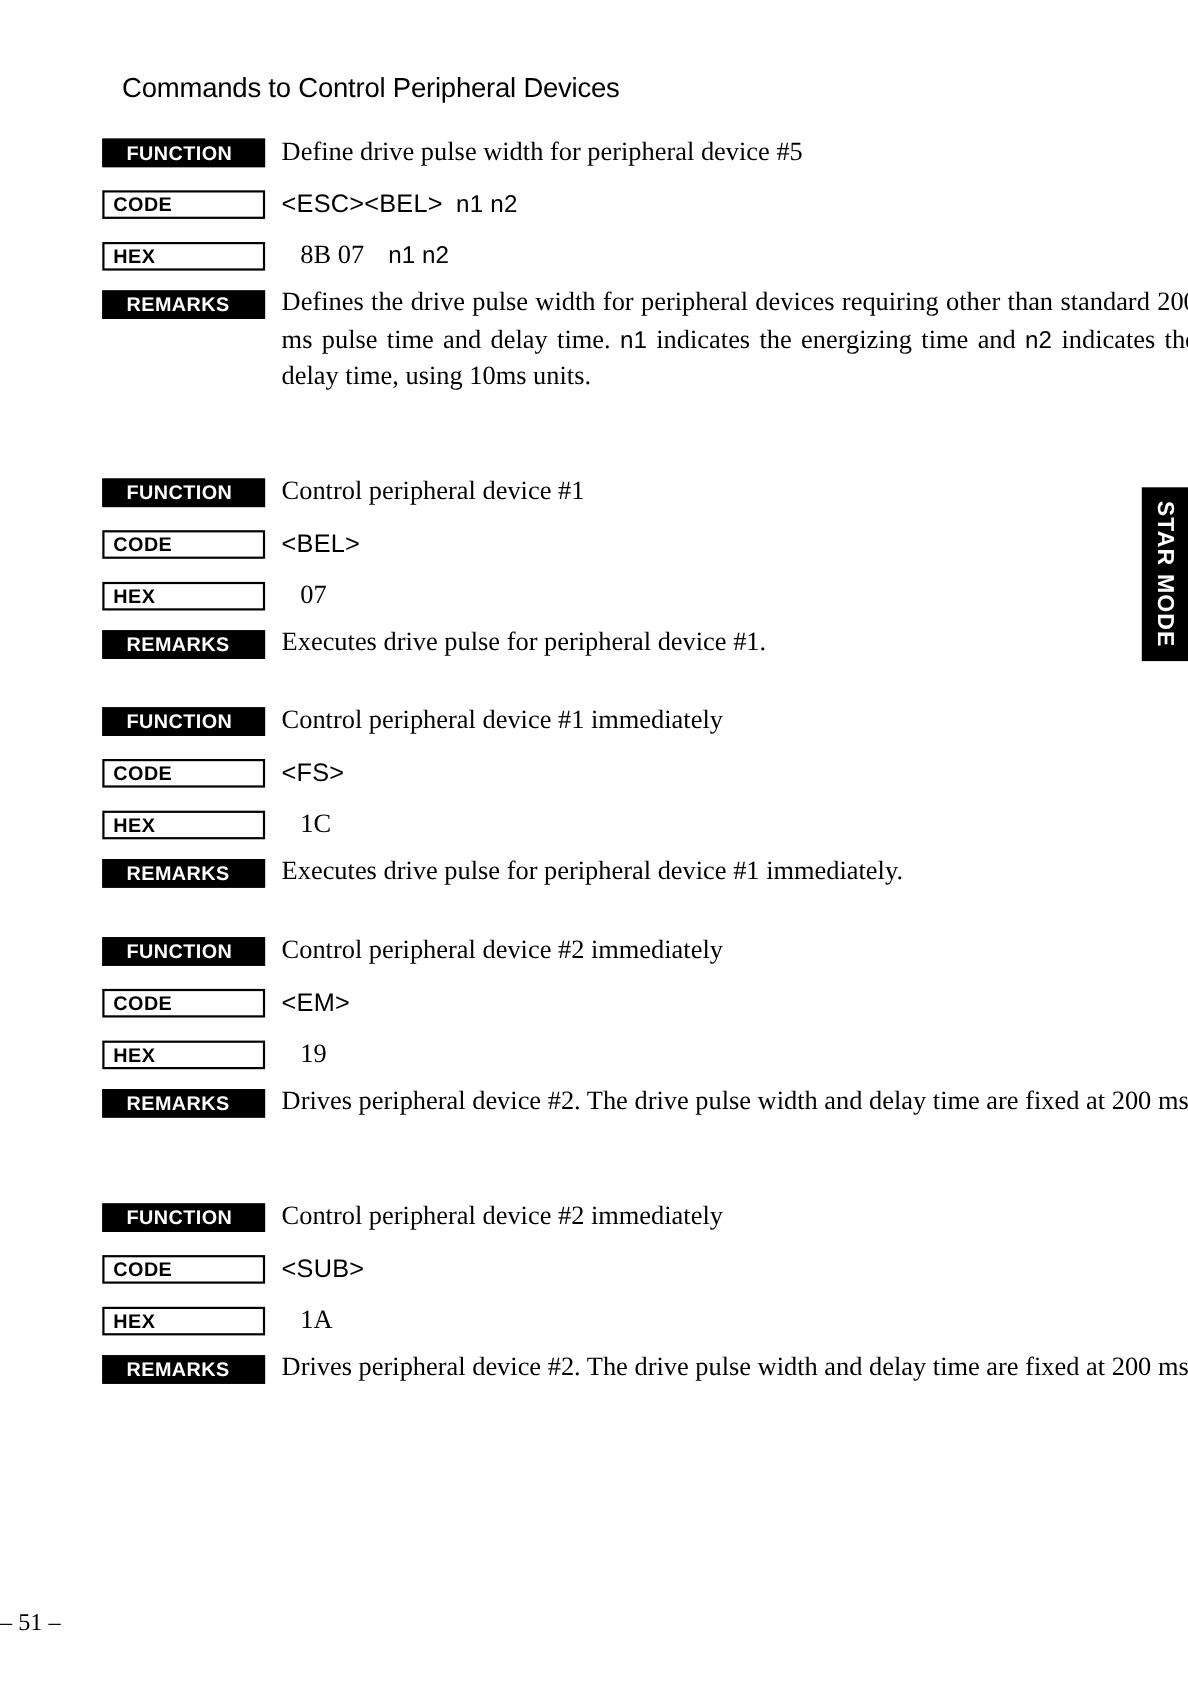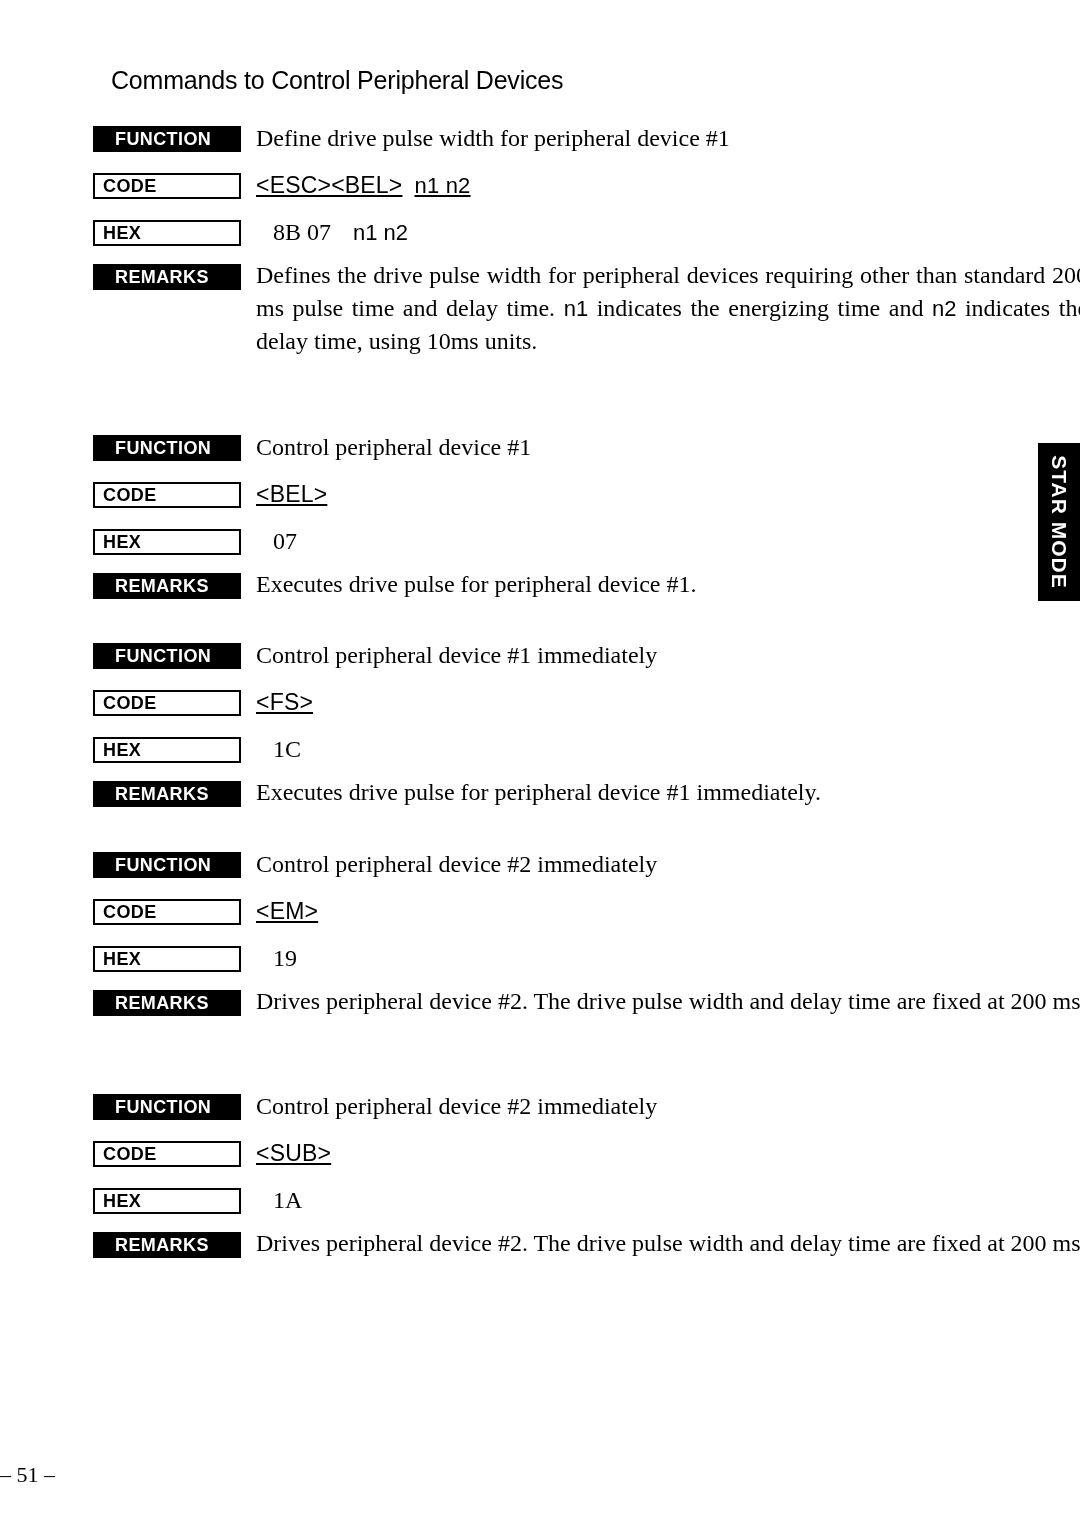--- a/index.html
+++ b/index.html
@@ -105,21 +105,20 @@
     line-height: 30px;
     white-space: nowrap;
   }
   .rowtext.indent {
     left: 180px;
   }
   .rowtext.codeline {
     font-family: "Liberation Sans", sans-serif;
     font-size: 23px;
     letter-spacing: 0.2px;
-    text-decoration: underline;
   }
   .rowtext.hexline {
     font-family: "Liberation Serif", serif;
     font-size: 24px;
   }
   .mono-n {
     font-family: "Liberation Sans", sans-serif;
     font-size: 22px;
   }
 
@@ -157,21 +156,21 @@
 
   <div class="page-title">Commands to Control Peripheral Devices</div>
 
   <div class="side-tab">
     <div class="side-tab-label">STAR MODE</div>
   </div>
 
   <div class="block" style="top:126px;">
     <div class="row" style="height:47px;">
       <div class="tag solid">FUNCTION</div>
-      <div class="rowtext">Define drive pulse width for peripheral device #1</div>
+      <div class="rowtext">Define drive pulse width for peripheral device #5</div>
     </div>
     <div class="row" style="height:47px;">
       <div class="tag hollow">CODE</div>
       <div class="rowtext codeline">
         <span>&lt;ESC&gt;&lt;BEL&gt;</span><span class="sp" style="width:12px"></span><span class="mono-n">n1       n2</span>
       </div>
     </div>
     <div class="row" style="height:44px;">
       <div class="tag hollow">HEX</div>
       <div class="rowtext hexline indent">

